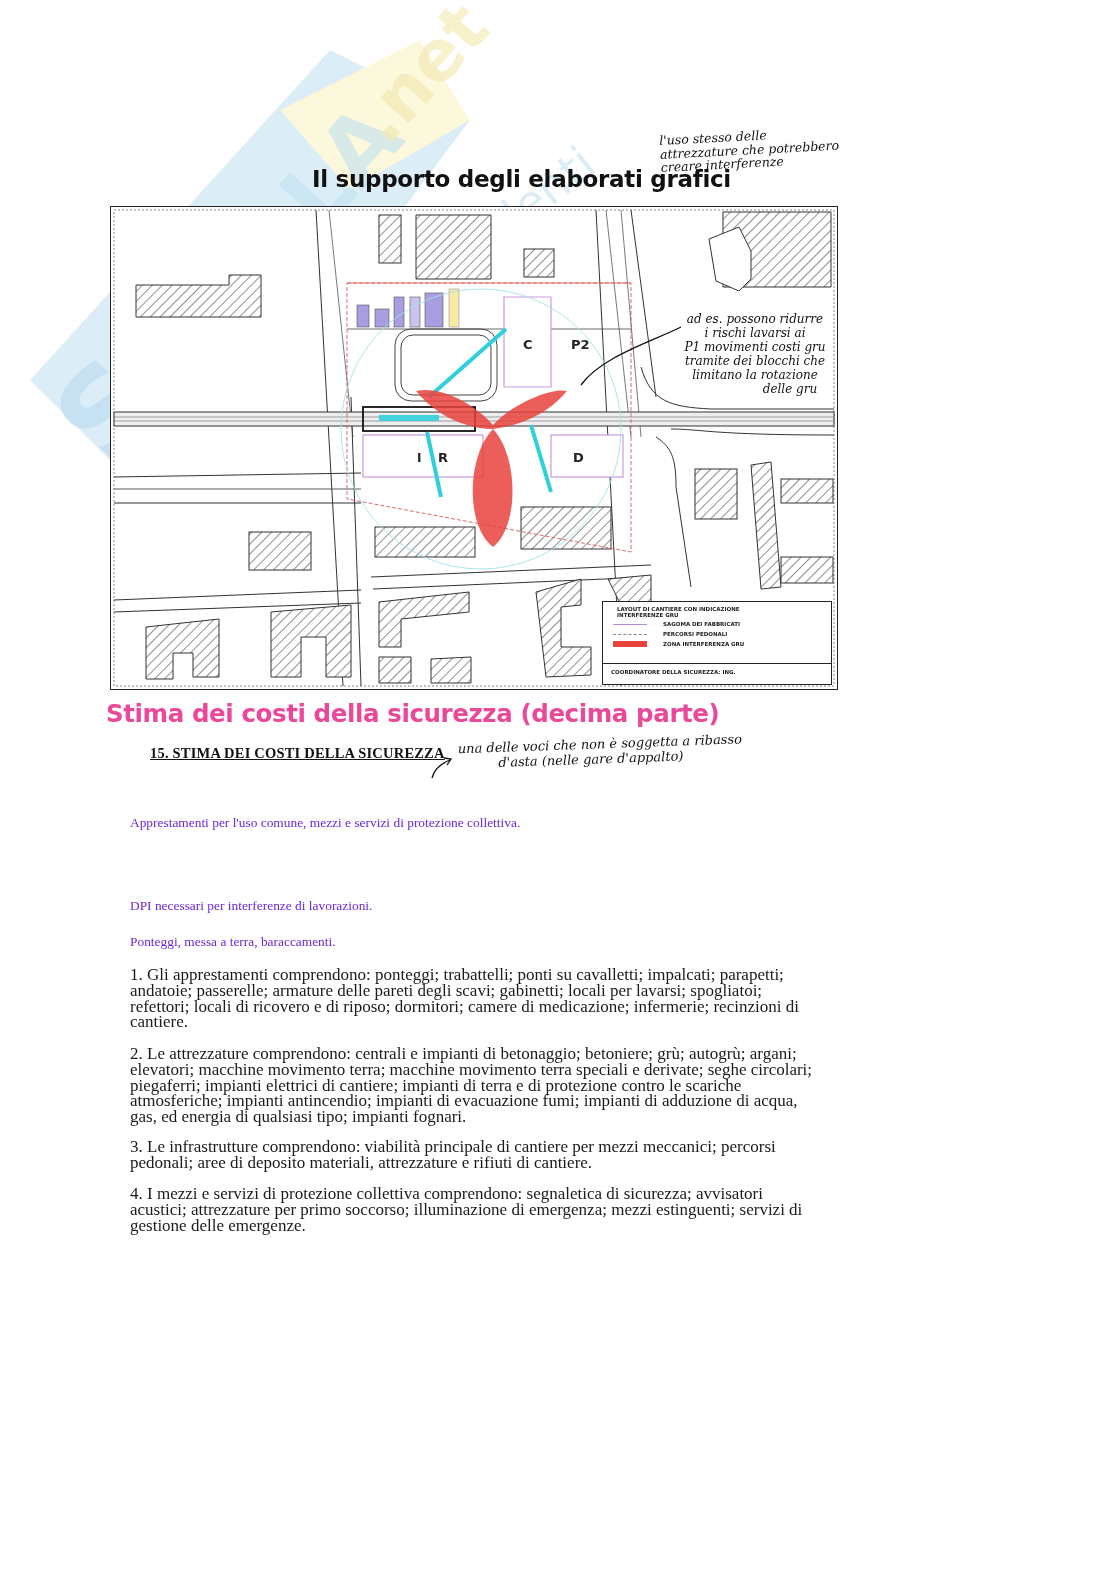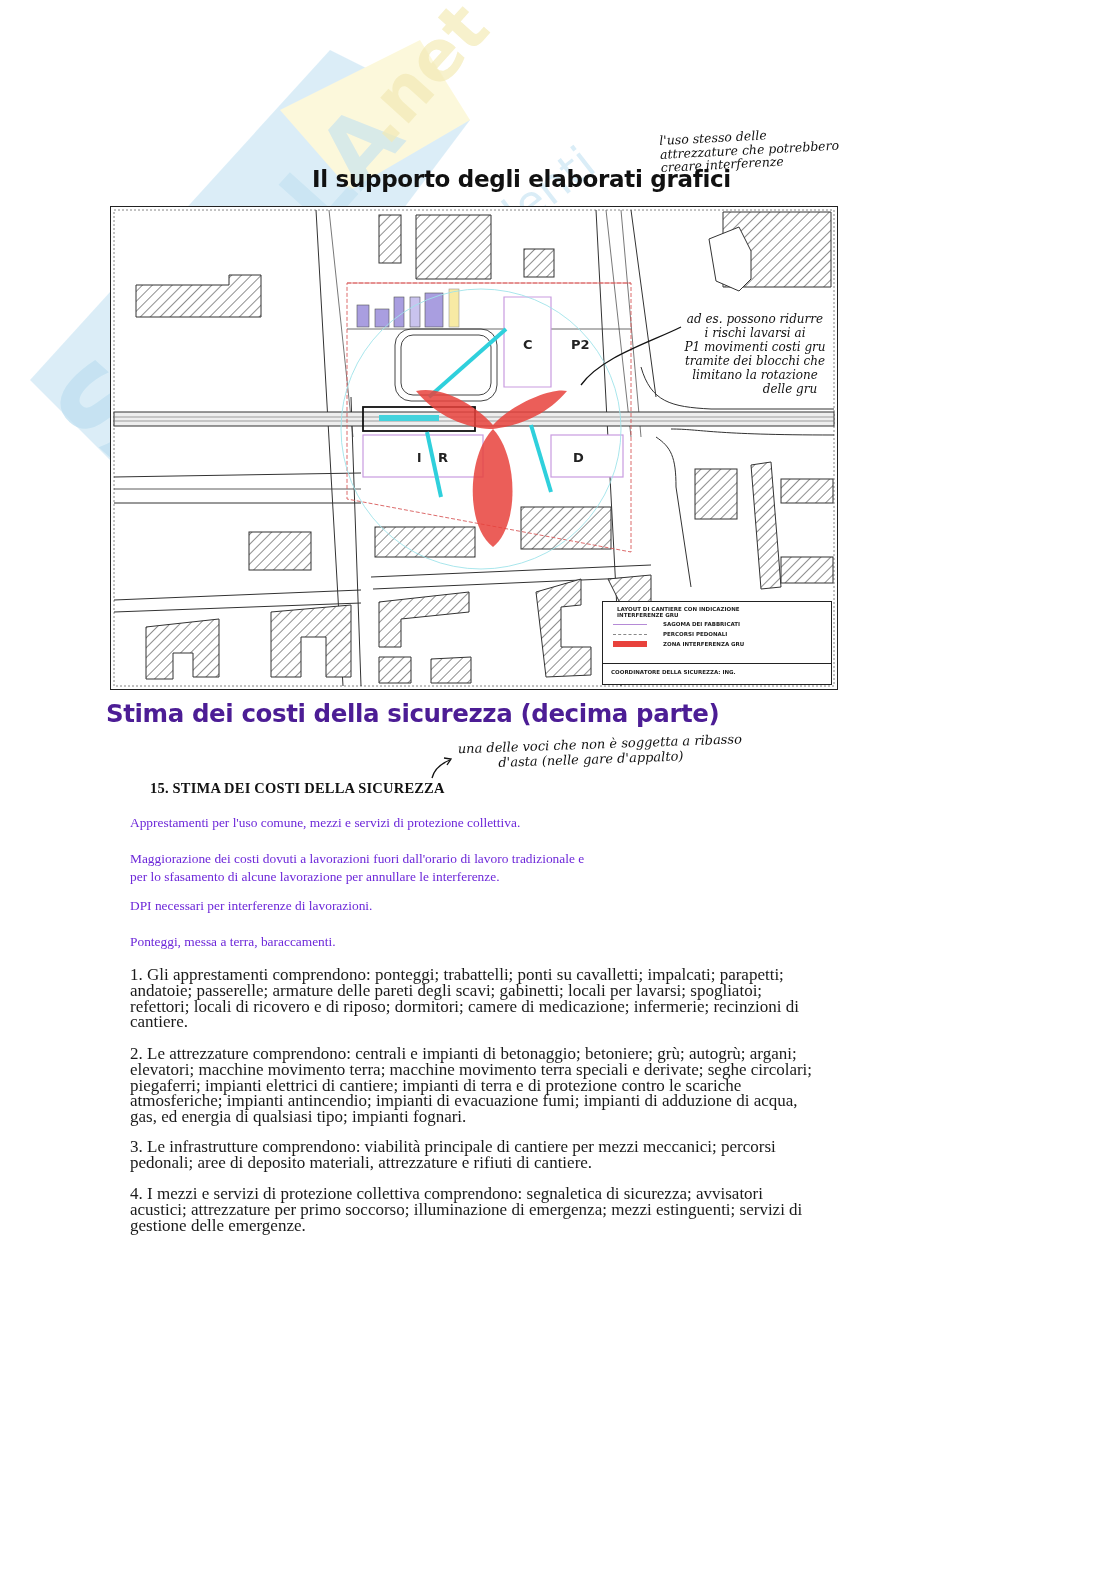--- a/index.html
+++ b/index.html
@@ -20,26 +20,26 @@
   .note2 { left:670px; top:313px; font-size:12px; width:170px; z-index:4;text-align:center; }
   .note2 div { margin-bottom:2px; }
 
   .legend { position:absolute; left:602px; top:601px; width:228px; height:82px; border:1px solid #222; background:#fff; z-index:4; font-family:"DejaVu Sans", sans-serif; font-size:5.5px; font-weight:bold; color:#222; }
   .legend .lt { position:absolute; left:14px; top:4px; width:160px; line-height:1.15; }
   .legend .row { position:absolute; left:10px; display:flex; align-items:center; }
   .legend .sw { width:34px; height:2px; margin-right:16px; }
   .legend .sep { position:absolute; left:0; right:0; top:61px; border-top:1px solid #222; }
   .legend .coord { position:absolute; left:8px; top:67px; }
 
-  .title2 { position:absolute; left:106px; top:699px; font-family:"DejaVu Sans", sans-serif; font-weight:bold; font-size:24.5px; color:#4c1d95; letter-spacing:-0.4px; z-index:2; }
+  .title2 { position:absolute; left:106px; top:699px; font-family:"DejaVu Sans", sans-serif; font-weight:bold; font-size:24.5px; color:#ec4899; letter-spacing:-0.4px; z-index:2; }
   .note3 { left:458px; top:736px; font-size:13px; transform:rotate(-2deg); width:360px; text-align:left; }
   .note3 .l2 { margin-left:40px; margin-top:2px; }
   .arrow3 { position:absolute; left:428px; top:752px; z-index:3; }
 
-  .sec { position:absolute; left:150px; top:780px; font-family:"Liberation Serif", serif; font-weight:bold; font-size:14.5px; letter-spacing:0.2px; z-index:2; }
+  .sec { position:absolute; left:150px; top:745px; font-family:"Liberation Serif", serif; font-weight:bold; font-size:14.5px; letter-spacing:0.2px; z-index:2;text-decoration:underline; }
   .para { position:absolute; left:130px; font-family:"Liberation Serif", serif; font-size:13.4px; line-height:18px; color:#6d28d9; z-index:2; width:560px; }
   .small { position:absolute; left:130px; font-family:"Liberation Serif", serif; font-size:17px; line-height:15.8px; color:#1a1a1a; z-index:2; width:550px; }
   .small div, .para div { white-space:nowrap; }
 </style>
 </head>
 <body>
 
 <div class="page">
 
   <svg class="watermark" width="1116" height="700" viewBox="0 0 1116 700">
@@ -201,24 +201,20 @@
   <div class="hand note3">
     <div>una delle voci che non è soggetta a ribasso</div>
     <div class="l2">d'asta (nelle gare d'appalto)</div>
   </div>
 
   <div class="sec">15. STIMA DEI COSTI  DELLA  SICUREZZA</div>
 
   <div class="para" style="top:814px">
     <div>Apprestamenti per l'uso comune, mezzi e servizi di protezione collettiva.</div>
   </div>
-  <div class="para" style="top:850px">
-    <div>Maggiorazione dei costi dovuti a lavorazioni fuori dall'orario di lavoro tradizionale e</div>
-    <div>per lo sfasamento di alcune lavorazione per annullare le interferenze.</div>
-  </div>
   <div class="para" style="top:897px">
     <div>DPI necessari per interferenze di lavorazioni.</div>
   </div>
   <div class="para" style="top:933px">
     <div>Ponteggi, messa a terra, baraccamenti.</div>
   </div>
 
   <div class="small" style="top:967px">
     <div>1. Gli apprestamenti comprendono: ponteggi; trabattelli; ponti su cavalletti; impalcati; parapetti;</div>
     <div>andatoie; passerelle; armature delle pareti degli scavi; gabinetti; locali per lavarsi; spogliatoi;</div>

